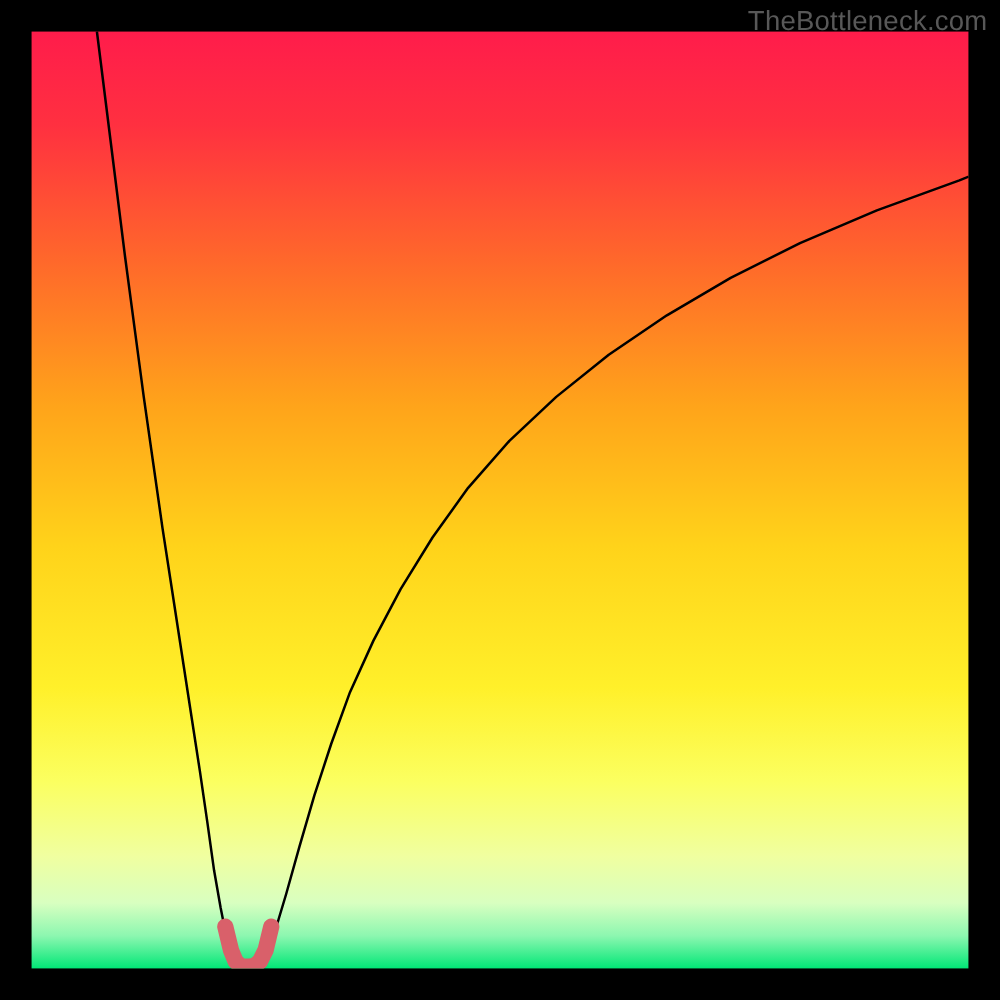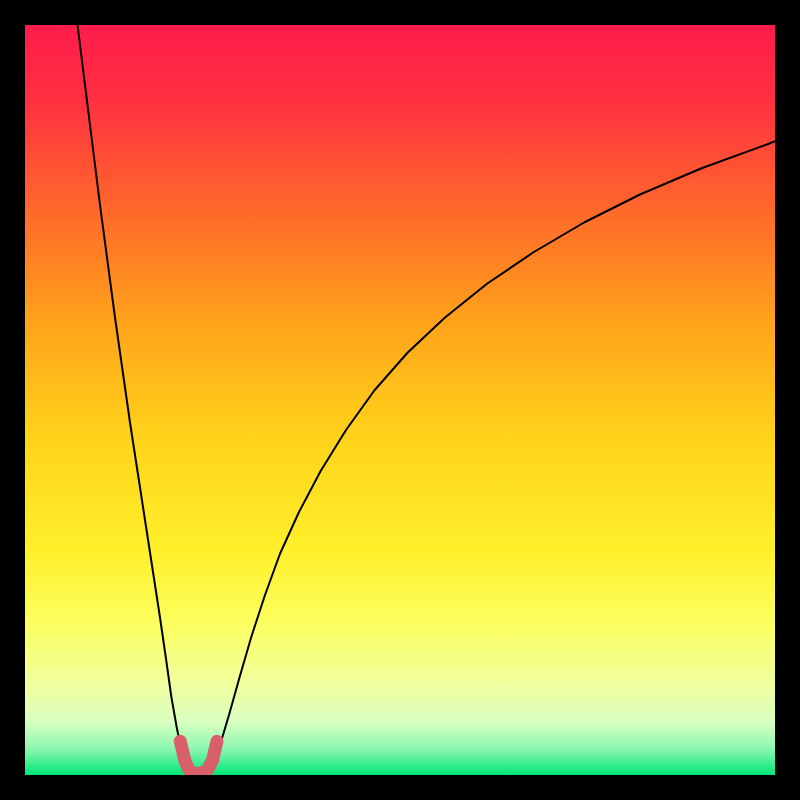--- a/index.html
+++ b/index.html
@@ -58,13 +58,14 @@
           </linearGradient>
       </defs>
       <rect x="0" y="0" width="750" height="750" fill="url(#bg-grad)"></rect>
       <g id="series-group">
           <path d="M52.50 0.00 L60.00 60.00 L67.50 120.00 L75.00 180.00 L82.50 236.25 L90.00 292.50 L97.50 345.00 L105.00 397.50 L112.50 446.25 L120.00 495.00 L127.50 543.75 L135.00 592.50 L141.00 633.75 L146.25 671.25 L151.50 701.25 L156.00 723.75 L159.75 738.75" fill="none" stroke="#000000" stroke-width="2" stroke-linejoin="round"></path>
           <path d="M187.50 738.75 L195.00 720.00 L204.00 690.00 L214.50 652.50 L226.50 611.25 L240.00 570.00 L255.00 528.75 L273.75 487.50 L295.50 446.25 L321.00 405.00 L349.50 365.25 L382.50 327.75 L420.00 292.50 L462.00 258.75 L508.50 227.25 L559.50 197.25 L615.00 169.50 L676.50 143.25 L742.50 119.25 L750.00 116.25" fill="none" stroke="#000000" stroke-width="2" stroke-linejoin="round"></path>
           <path d="M155.25 716.25 L159.75 735.00 L163.50 744.00 L167.25 747.75 L172.50 748.50 L178.50 747.75 L183.00 744.00 L187.50 735.00 L192.00 716.25" fill="none" stroke="#d9606a" stroke-width="13" stroke-linejoin="round" stroke-linecap="round"></path>
         </g>
     </svg>
   </div>
+  <div class="watermark">TheBottleneck.com</div>
 </div>
 
 </body></html>

